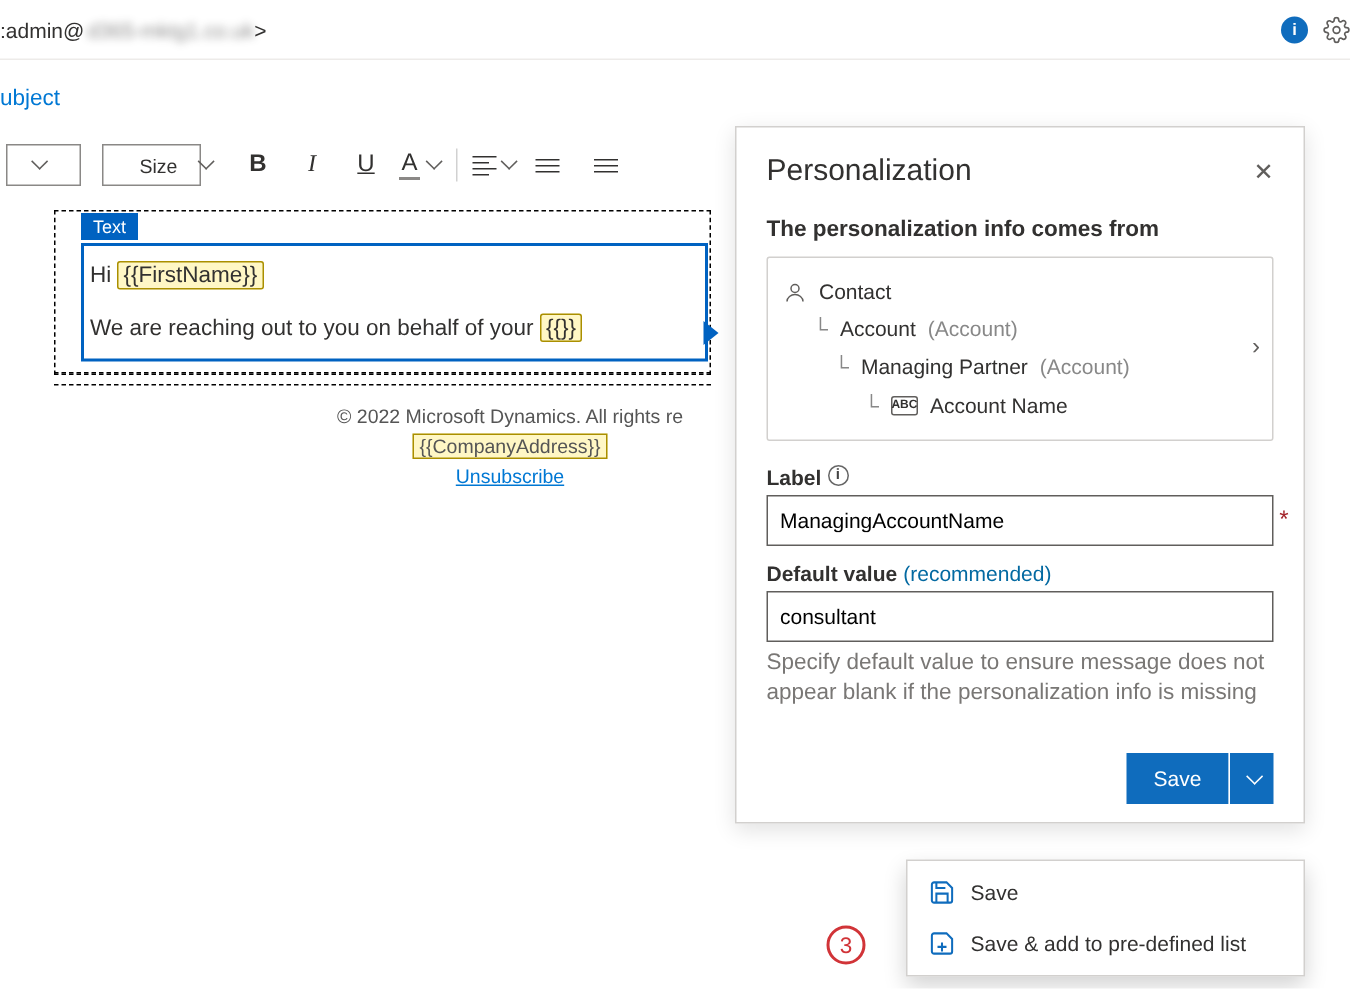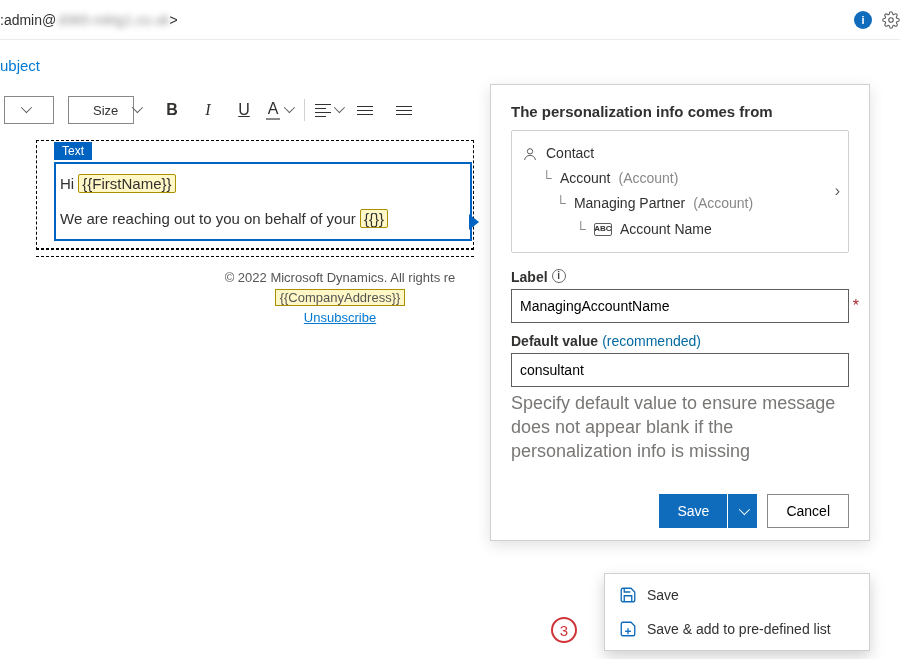--- a/index.html
+++ b/index.html
@@ -48,21 +48,21 @@
     .panel-subhead { font-size:15px; font-weight:600; margin-bottom:10px; }
     .tree-box { border:1px solid #d2d0ce; border-radius:2px; padding:10px 10px 10px 10px; position:relative; margin-bottom:16px; }
     .tree-chev { position:absolute; right:8px; top:50%; transform:translateY(-50%); color:#605e5c; }
     .tree-row { display:flex; align-items:center; gap:8px; font-size:14px; line-height:1.8; }
     .tree-row .line { color:#888; }
     .muted { color:#888; }
     .field-row { margin-bottom:10px; }
     .field-label { font-size:14px; font-weight:600; margin-bottom:4px; display:flex; align-items:flex-start; gap:4px; }
     .field-hint { color:#0369a1; font-weight:400; }
     .text-input { width:100%; height:34px; border:1px solid #605e5c; padding:0 8px; font-size:14px; outline:none; }
-    .help { font-size:18px; color:#797775; line-height:1.35; margin-top:4px; }
+    .help { font-size:15px; color:#797775; line-height:1.35; margin-top:4px; }
     .panel-actions { display:flex; justify-content:flex-end; gap:10px; padding:20px 0 12px; position:relative; }
     .btn-primary { background:#0f6cbd; color:#fff; border:none; height:34px; padding:0 18px; font-size:14px; cursor:pointer; }
     .btn-split { background:#0f6cbd; border:none; border-left:1px solid #fff; height:34px; width:30px; cursor:pointer; display:inline-flex; align-items:center; justify-content:center; }
     .btn-split .chevw::before { content:""; display:block; width:7px; height:7px; border-right:1px solid #fff; border-bottom:1px solid #fff; transform:rotate(45deg) translateY(-2px); }
     .btn-secondary { background:#fff; border:1px solid #8a8886; height:34px; padding:0 18px; font-size:14px; cursor:pointer; }
     .split-group { display:flex; }
 
     .dropdown-menu { position:absolute; right:30px; top:573px; width:266px; background:#fff; border:1px solid #d2d0ce; box-shadow:0 6px 14px rgba(0,0,0,.18); padding:4px 0; }
     .dd-item { display:flex; align-items:center; gap:10px; padding:8px 14px; font-size:14px; cursor:pointer; }
     .dd-icon { width:18px; height:18px; color:#0f6cbd; flex-shrink:0; }
@@ -173,20 +173,24 @@
   <div class="under-dots2"></div>
 </div>
 
 <div class="footer-area">
   <div>© 2022 Microsoft Dynamics. All rights re</div>
   <span class="company-token">{{CompanyAddress}}</span>
   <a href="#" class="unsubscribe">Unsubscribe</a>
 </div>
 
 <div class="panel">
+  <div class="panel-head">
+    <div class="panel-title">Personalization</div>
+    <div class="close-x">✕</div>
+  </div>
   <div class="panel-subhead">The personalization info comes from</div>
 
   <div class="tree-box">
     <div class="tree-row">
       <svg class="person-svg" viewBox="0 0 24 24" fill="none" stroke="currentColor" stroke-width="1.5">
           <circle cx="12" cy="8" r="4"></circle>
           <path d="M4 21c0-4 4-7 8-7s8 3 8 7"></path>
         </svg>
       <span>Contact</span>
     </div>
@@ -228,21 +232,20 @@
     <div class="help">Specify default value to ensure message does not appear blank if the personalization info is missing</div>
   </div>
 
   <div class="panel-actions">
     <div class="split-group">
       <button class="btn-primary">Save</button>
       <button class="btn-split">
           <span class="chevw"></span>
         </button>
     </div>
-    <button class="btn-secondary">Cancel</button>
   </div>
 </div>
 
 <div class="dropdown-menu">
   <div class="dd-item">
     <svg class="dd-icon" viewBox="0 0 24 24" fill="none" stroke="currentColor" stroke-width="1.8">
         <path d="M19 21H5a2 2 0 0 1-2-2V5a2 2 0 0 1 2-2h11l5 5v11a2 2 0 0 1-2 2z"></path>
         <polyline points="17 21 17 13 7 13 7 21"></polyline>
         <polyline points="7 3 7 8 15 8"></polyline>
       </svg>

